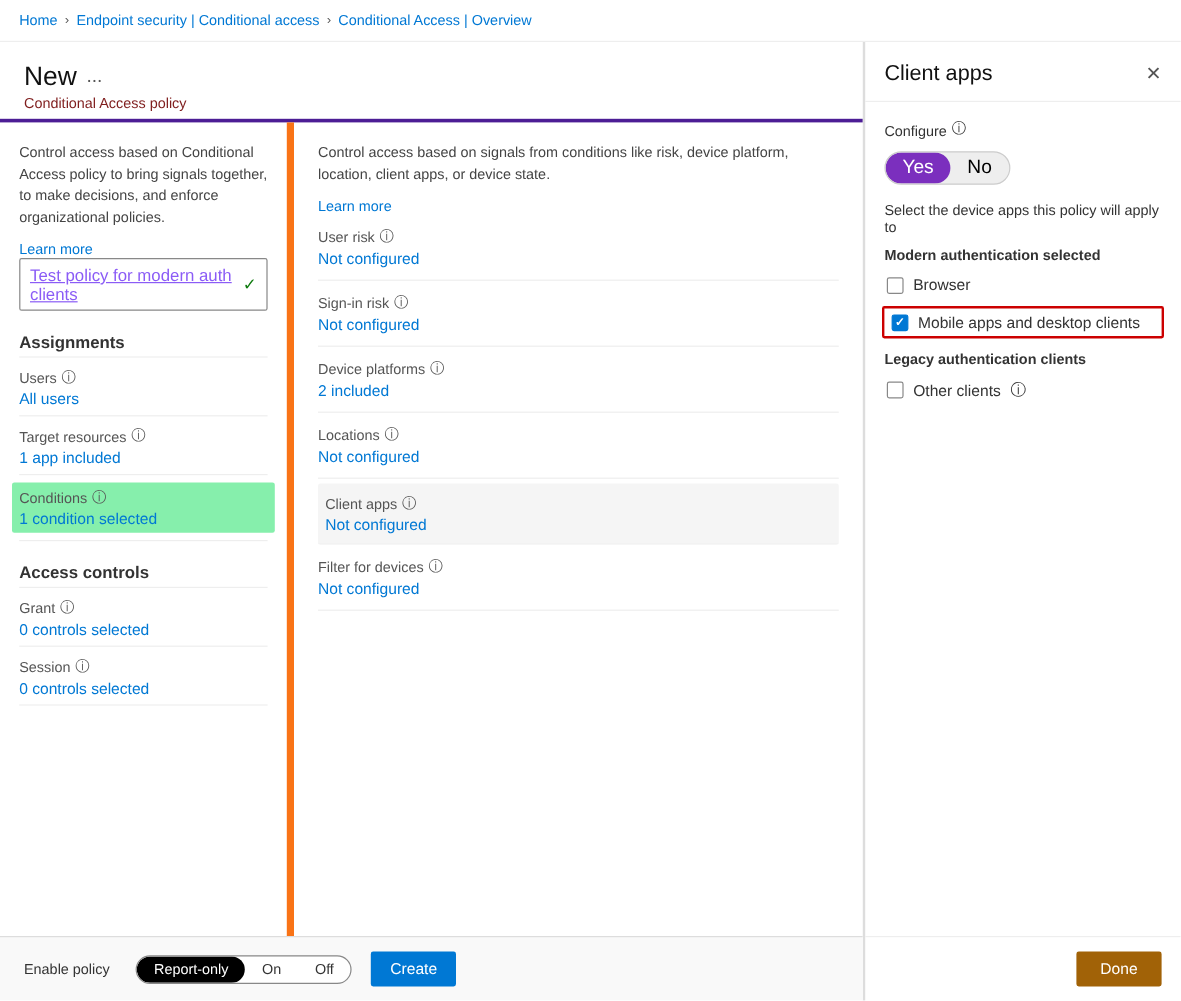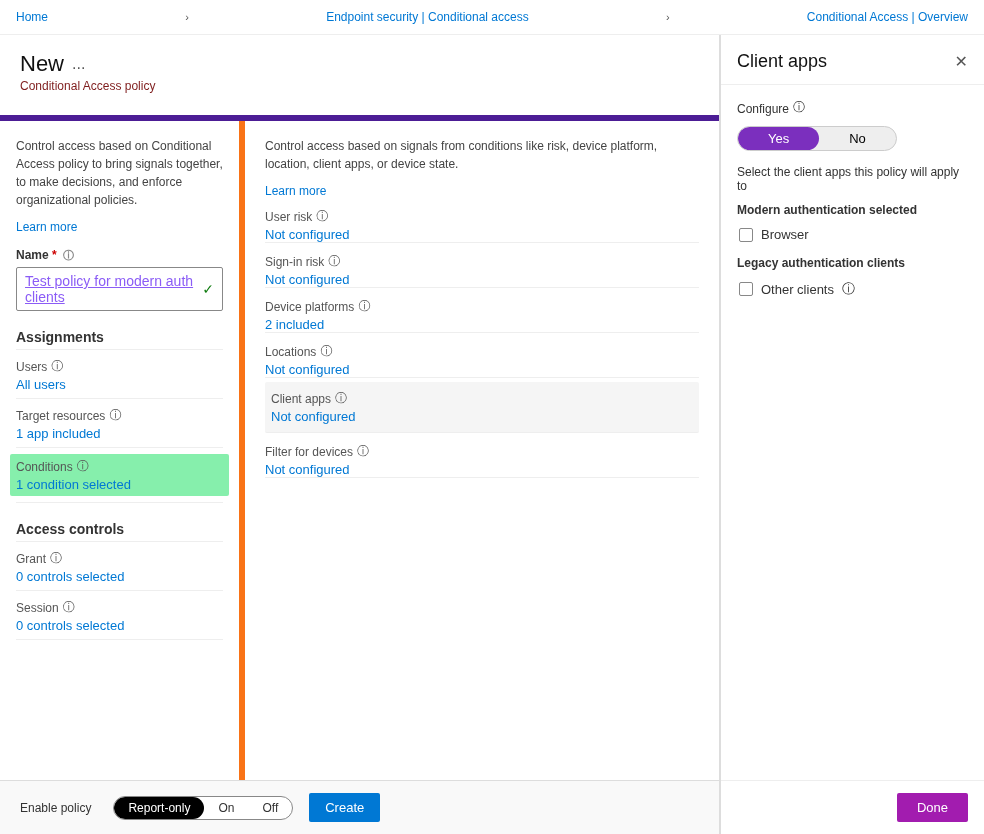--- a/index.html
+++ b/index.html
@@ -1,27 +1,27 @@
 <!DOCTYPE html>
 <html><head>
   <meta charset="utf-8">
   <style>
     * { box-sizing: border-box; margin: 0; padding: 0; }
     body { font-family: 'Segoe UI', Arial, sans-serif; font-size: 13px; color: #333; background: #fff; display: flex; flex-direction: column; height: 834px; width: 984px; overflow: hidden; }
 
-    .breadcrumb { display: flex; align-items: center; gap: 6px; padding: 10px 16px; font-size: 12px; color: #0078d4; background: #fff; border-bottom: 1px solid #eee; justify-content: space-between; }
+    .breadcrumb { display: flex; align-items: center; gap: 6px; padding: 10px 16px; font-size: 12px; color: #0078d4; background: #fff; border-bottom: 1px solid #eee; }
     .breadcrumb span { color: #0078d4; cursor: pointer; }
     .breadcrumb .sep { color: #555; font-size: 11px; }
     .breadcrumb .current { color: #0078d4; }
 
     .main-layout { display: flex; flex: 1; overflow: hidden; }
 
     .left-panel { width: 720px; display: flex; flex-direction: column; overflow-y: auto; border-right: 1px solid #ddd; }
 
-    .left-top { padding: 16px 20px 22px 20px; border-bottom: 6px solid #4c1d95; }
+    .left-top { padding: 16px 20px 6px 20px; border-bottom: 3px solid #4c1d95; }
     .page-title { font-size: 22px; font-weight: 300; color: #111; display: flex; align-items: center; gap: 8px; }
     .page-title .dots { font-size: 16px; color: #555; cursor: pointer; }
     .page-subtitle { font-size: 12px; color: #7f1d1d; margin-top: 2px; }
 
     .left-content { display: flex; flex: 1; }
 
     .col-left { width: 245px; padding: 16px 16px; border-right: 6px solid #f97316; }
     .col-right { flex: 1; padding: 16px 20px; }
 
     .description { font-size: 12px; color: #444; line-height: 1.5; margin-bottom: 10px; }
@@ -34,21 +34,21 @@
     .text-input { width: 100%; border: 1px solid #888; border-radius: 2px; padding: 5px 8px; font-size: 13px; display: flex; align-items: center; justify-content: space-between; }
     .text-input .check { color: #107c10; font-size: 14px; }
 
     .section-title { font-size: 14px; font-weight: 600; color: #333; margin-top: 18px; margin-bottom: 6px; border-bottom: 1px solid #eee; padding-bottom: 4px; }
 
     .item-row { margin-top: 8px; }
     .item-label { font-size: 12px; color: #555; display: flex; align-items: center; gap: 4px; }
     .item-value { font-size: 13px; color: #0078d4; cursor: pointer; margin-top: 2px; }
     .item-row-highlighted { background: #86efac; border-radius: 2px; padding: 4px 6px; margin: 4px -6px; }
 
-    .condition-row { margin-top: 10px; border-bottom: 1px solid #eee; }
+    .condition-row { margin-top: 10px; padding-bottom: 10px; border-bottom: 1px solid #eee; }
     .condition-label { font-size: 12px; color: #555; display: flex; align-items: center; gap: 4px; }
     .condition-value { font-size: 13px; color: #0078d4; cursor: pointer; margin-top: 2px; }
     .condition-value.not-configured { color: #0078d4; }
 
     .client-apps-row { background: #f5f5f5; border-radius: 2px; padding: 8px 6px; margin: 4px 0; }
 
     .bottom-bar { background: #f9f9f9; border-top: 1px solid #ddd; padding: 12px 20px; display: flex; align-items: center; gap: 16px; }
     .enable-label { font-size: 12px; color: #333; margin-right: 6px; }
 
     .radio-group { display: flex; align-items: center; background: #fff; border: 1px solid #888; border-radius: 20px; overflow: hidden; }
@@ -65,36 +65,36 @@
     .close-btn { cursor: pointer; font-size: 16px; color: #555; background: none; border: none; }
 
     .panel-body { padding: 14px 16px; flex: 1; overflow-y: auto; }
 
     .panel-desc { font-size: 12px; color: #444; line-height: 1.5; margin-bottom: 14px; }
 
     .configure-row { display: flex; align-items: center; gap: 8px; margin-bottom: 10px; }
     .configure-label { font-size: 12px; color: #333; display: flex; align-items: flex-end; gap: 4px; }
 
     .toggle-group { display: flex; align-items: center; background: #eee; border-radius: 20px; overflow: hidden; border: 1px solid #ccc; }
-    .toggle-btn { padding: 4px 30px; font-size: 13px; cursor: pointer; border: none; background: transparent; }
+    .toggle-btn { padding: 4px 14px; font-size: 16px; cursor: pointer; border: none; background: transparent; }
     .toggle-btn.active { background: #7b2fbe; color: #fff; border-radius: 20px; }
 
     .apply-label { font-size: 12px; color: #333; margin-bottom: 10px; }
 
     .category-label { font-size: 12px; font-weight: 600; color: #333; margin-top: 10px; margin-bottom: 6px; }
 
     .checkbox-row { display: flex; align-items: center; gap: 8px; margin-bottom: 6px; padding: 4px 2px; }
     .checkbox-row.highlighted { border: 2px solid #c00; border-radius: 2px; padding: 4px 6px; margin: 4px -2px 6px -2px; }
     .cb { width: 14px; height: 14px; border: 1px solid #888; border-radius: 2px; background: #fff; display: flex; align-items: center; justify-content: center; flex-shrink: 0; }
     .cb.checked { background: #0078d4; border-color: #0078d4; }
     .cb.checked::after { content: '✓'; color: #fff; font-size: 10px; font-weight: bold; }
     .cb-label { font-size: 13px; color: #333; }
 
     .panel-footer { padding: 12px 16px; border-top: 1px solid #eee; display: flex; justify-content: flex-end; }
-    .btn-done { background: #a21caf; color: #fff; border: none; border-radius: 2px; padding: 7px 20px; font-size: 13px; cursor: pointer; }
+    .btn-done { background: #a16207; color: #fff; border: none; border-radius: 2px; padding: 7px 20px; font-size: 13px; cursor: pointer; }
 
     .divider { border: none; border-top: 1px solid #eee; margin: 6px 0; }
   </style>
 </head>
 <body>
 
 <div class="breadcrumb">
   <span>Home</span>
   <span class="sep">›</span>
   <span>Endpoint security | Conditional access</span>
@@ -114,25 +114,20 @@
       <div class="page-subtitle">Conditional Access policy</div>
     </div>
 
     <div class="left-content">
 
       <div class="col-left">
         <p class="description">Control access based on Conditional Access policy to bring signals together, to make decisions, and enforce organizational policies.</p>
         <a class="learn-more">Learn more</a>
 
         
-        <div class="field-label">
-          <span>Name</span>
-          <span class="required">*</span>
-          <span class="info-icon" title="Info">ⓘ</span>
-        </div>
         <div class="text-input">
           <span style="font-size:14px;color:#8b5cf6;text-decoration:underline;">Test policy for modern auth clients</span>
           <span class="check">✓</span>
         </div>
 
         
         <div class="section-title">Assignments</div>
 
         <div class="item-row">
           <div class="item-label">
@@ -266,29 +261,33 @@
         <span class="configure-label">
           <span>Configure</span>
           <span class="info-icon" title="Info">ⓘ</span>
         </span>
       </div>
       <div class="toggle-group" style="width:fit-content; margin-bottom:14px;">
         <button class="toggle-btn active">Yes</button>
         <button class="toggle-btn">No</button>
       </div>
 
-      <p class="apply-label">Select the client apps this policy will apply to</p>
+      <p class="apply-label">Select the device apps this policy will apply to</p>
 
       <div class="category-label">Modern authentication selected</div>
 
       <div class="checkbox-row">
         <div class="cb"></div>
         <span class="cb-label">Browser</span>
       </div>
 
+      <div class="checkbox-row highlighted">
+        <div class="cb checked"></div>
+        <span class="cb-label">Mobile apps and desktop clients</span>
+      </div>
 
       <div class="category-label">Legacy authentication clients</div>
 
 
       <div class="checkbox-row">
         <div class="cb"></div>
         <span class="cb-label">Other clients</span>
         <span class="info-icon" title="Info">ⓘ</span>
       </div>
     </div>

